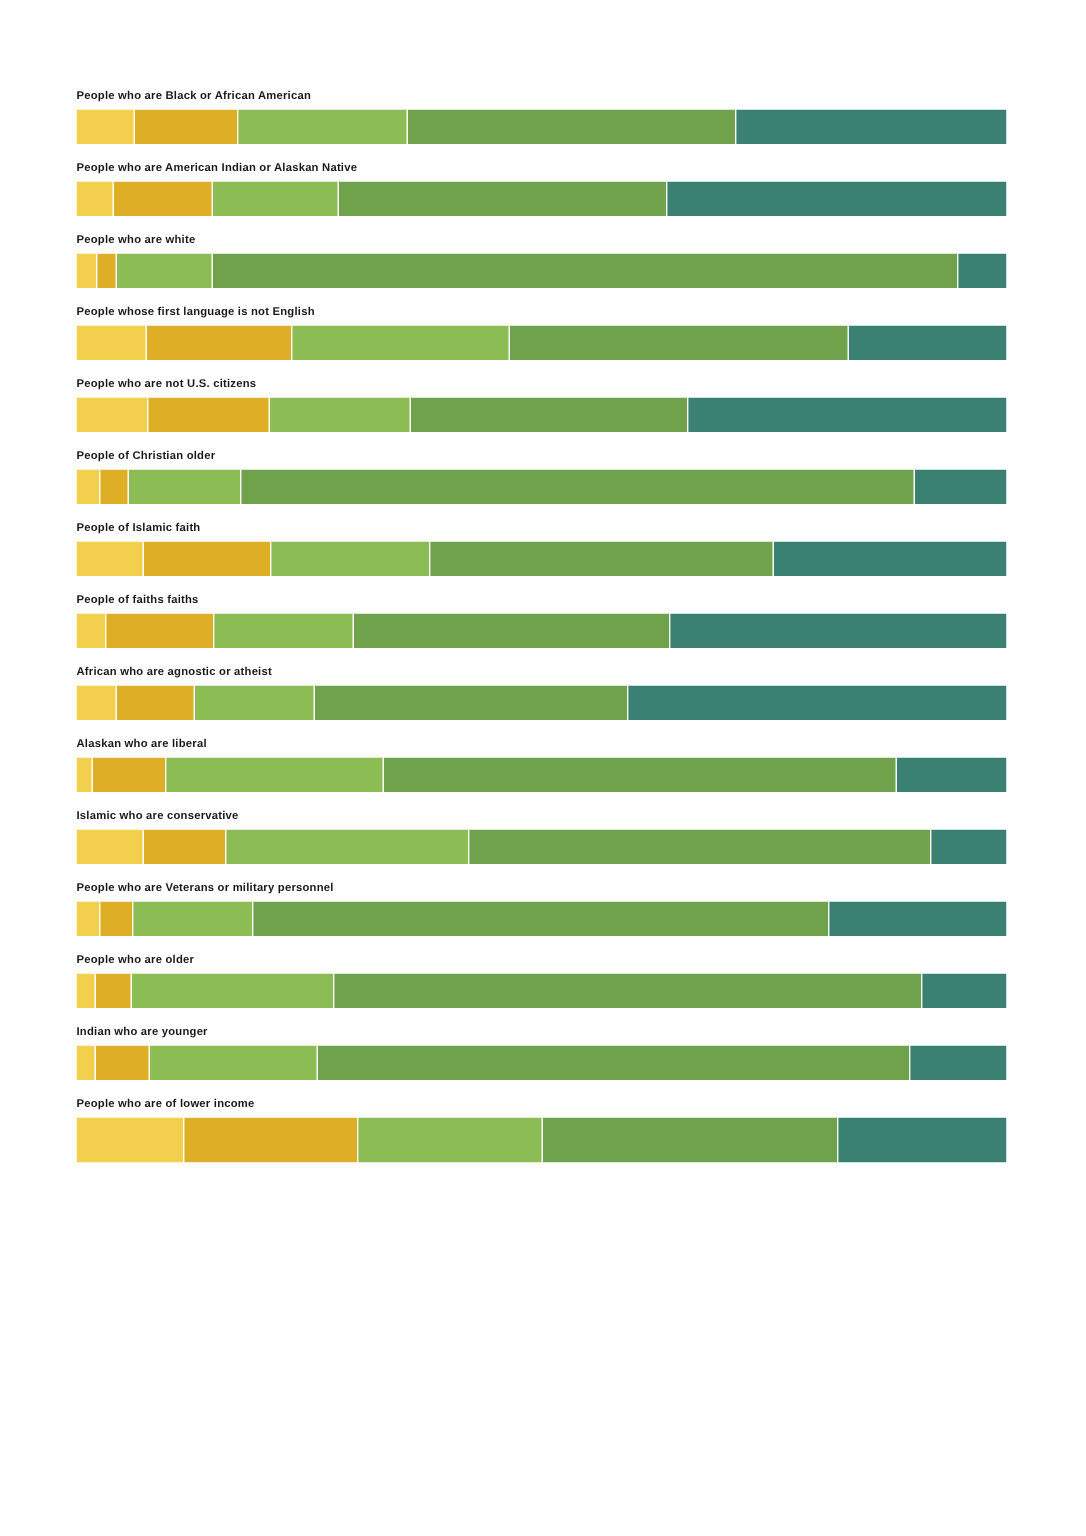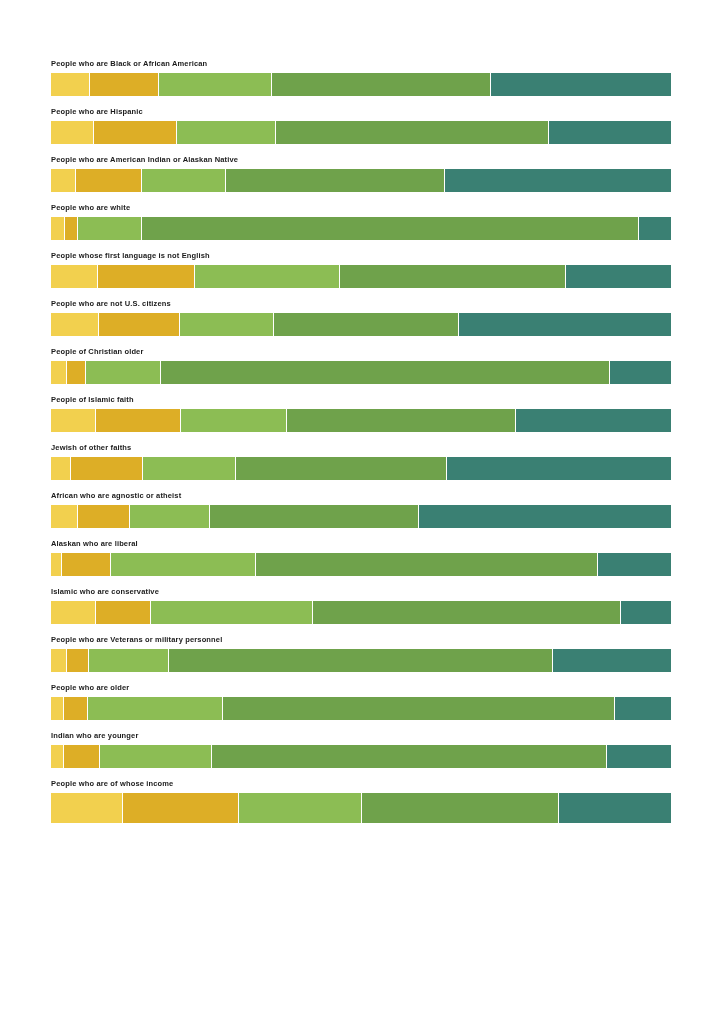--- a/index.html
+++ b/index.html
@@ -71,30 +71,20 @@
         <div class="bar-label">People who are Black or African American</div>
         <div class="bar-track">
           <div class="seg" style="width: 6.3%; background: rgb(242, 208, 78);"></div>
           <div class="seg" style="width: 11.1%; background: rgb(221, 174, 38);"></div>
           <div class="seg" style="width: 18.2%; background: rgb(140, 189, 84);"></div>
           <div class="seg" style="width: 35.3%; background: rgb(111, 162, 75);"></div>
           <div class="seg" style="width: 29.1%; background: rgb(58, 128, 115);"></div>
         </div>
       </div>
       <div class="bar-group">
-        <div class="bar-label">People who are Hispanic</div>
-        <div class="bar-track">
-          <div class="seg" style="width: 7%; background: rgb(242, 208, 78);"></div>
-          <div class="seg" style="width: 13.3%; background: rgb(221, 174, 38);"></div>
-          <div class="seg" style="width: 16%; background: rgb(140, 189, 84);"></div>
-          <div class="seg" style="width: 44%; background: rgb(111, 162, 75);"></div>
-          <div class="seg" style="width: 19.7%; background: rgb(58, 128, 115);"></div>
-        </div>
-      </div>
-      <div class="bar-group">
         <div class="bar-label">People who are American Indian or Alaskan Native</div>
         <div class="bar-track">
           <div class="seg" style="width: 4%; background: rgb(242, 208, 78);"></div>
           <div class="seg" style="width: 10.6%; background: rgb(221, 174, 38);"></div>
           <div class="seg" style="width: 13.7%; background: rgb(140, 189, 84);"></div>
           <div class="seg" style="width: 35.3%; background: rgb(111, 162, 75);"></div>
           <div class="seg" style="width: 36.4%; background: rgb(58, 128, 115);"></div>
         </div>
       </div>
       <div class="bar-group">
@@ -141,21 +131,21 @@
         <div class="bar-label">People of Islamic faith</div>
         <div class="bar-track">
           <div class="seg" style="width: 7.3%; background: rgb(242, 208, 78);"></div>
           <div class="seg" style="width: 13.6%; background: rgb(221, 174, 38);"></div>
           <div class="seg" style="width: 17.1%; background: rgb(140, 189, 84);"></div>
           <div class="seg" style="width: 37%; background: rgb(111, 162, 75);"></div>
           <div class="seg" style="width: 25%; background: rgb(58, 128, 115);"></div>
         </div>
       </div>
       <div class="bar-group">
-        <div class="bar-label">Jewish of other faiths</div>
+        <div class="bar-label">People of faiths faiths</div>
         <div class="bar-track">
           <div class="seg" style="width: 3.2%; background: rgb(242, 208, 78);"></div>
           <div class="seg" style="width: 11.7%; background: rgb(221, 174, 38);"></div>
           <div class="seg" style="width: 15%; background: rgb(140, 189, 84);"></div>
           <div class="seg" style="width: 33.9%; background: rgb(111, 162, 75);"></div>
           <div class="seg" style="width: 36.2%; background: rgb(58, 128, 115);"></div>
         </div>
       </div>
       <div class="bar-group">
         <div class="bar-label">African who are agnostic or atheist</div>
@@ -211,21 +201,21 @@
         <div class="bar-label">Indian who are younger</div>
         <div class="bar-track">
           <div class="seg" style="width: 2.1%; background: rgb(242, 208, 78);"></div>
           <div class="seg" style="width: 5.8%; background: rgb(221, 174, 38);"></div>
           <div class="seg" style="width: 18.1%; background: rgb(140, 189, 84);"></div>
           <div class="seg" style="width: 63.7%; background: rgb(111, 162, 75);"></div>
           <div class="seg" style="width: 10.3%; background: rgb(58, 128, 115);"></div>
         </div>
       </div>
       <div class="bar-group tall">
-        <div class="bar-label">People who are of whose income</div>
+        <div class="bar-label">People who are of lower income</div>
         <div class="bar-track">
           <div class="seg" style="width: 11.6%; background: rgb(242, 208, 78);"></div>
           <div class="seg" style="width: 18.7%; background: rgb(221, 174, 38);"></div>
           <div class="seg" style="width: 19.8%; background: rgb(140, 189, 84);"></div>
           <div class="seg" style="width: 31.9%; background: rgb(111, 162, 75);"></div>
           <div class="seg" style="width: 18%; background: rgb(58, 128, 115);"></div>
         </div>
       </div>
     </div>
 </div>

